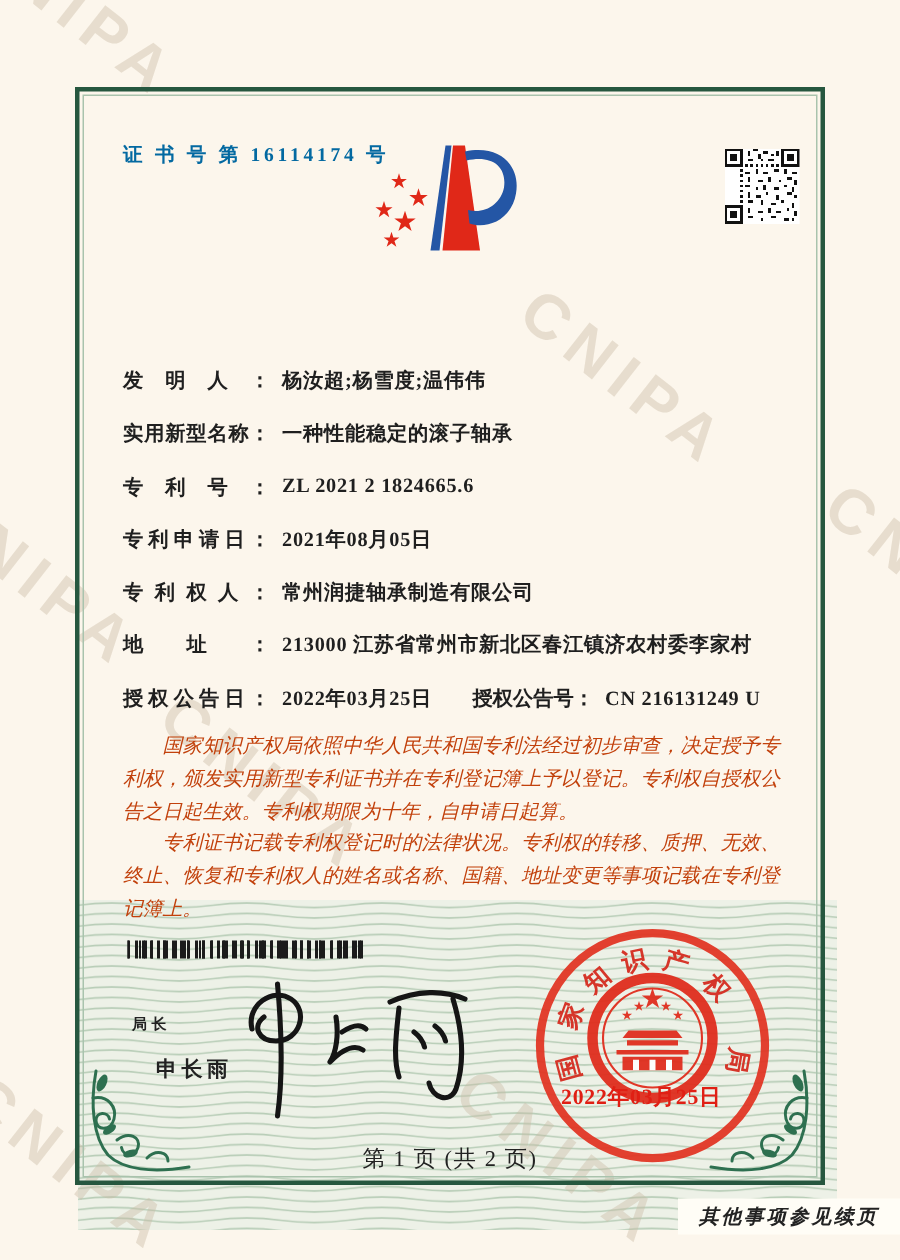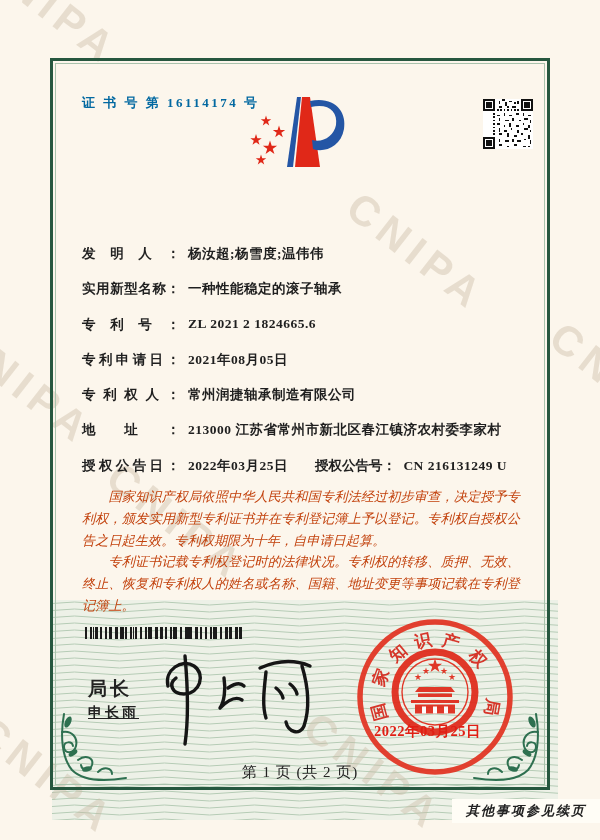--- a/index.html
+++ b/index.html
@@ -45,23 +45,23 @@
              line-height:21.8px;color:#c2410c;font-style:italic;text-align:justify;}
   .body-text p{margin:0;text-indent:2em;}
 
   .barcode{position:absolute;left:85px;top:627px;width:157px;height:12px;
     background:
       repeating-linear-gradient(90deg,#1b1b1b 0 2px,transparent 2px 5px),
       repeating-linear-gradient(90deg,#1b1b1b 0 1px,transparent 1px 8px),
       repeating-linear-gradient(90deg,transparent 0 11px,#1b1b1b 11px 13px);}
 
   .signer-title{position:absolute;left:88px;top:676px;font-family:"Liberation Sans","DejaVu Sans",sans-serif;
-                font-size:19px;font-weight:700;letter-spacing:3px;color:#222;}
-  .signer-name{position:absolute;left:88px;top:704px;font-family:"Liberation Sans","DejaVu Sans",sans-serif;
-               font-size:14px;font-weight:700;letter-spacing:3px;color:#222;text-decoration:underline;}
+                font-size:10px;font-weight:700;letter-spacing:3px;color:#222;}
+  .signer-name{position:absolute;left:104px;top:704px;font-family:"Liberation Sans","DejaVu Sans",sans-serif;
+               font-size:14px;font-weight:700;letter-spacing:3px;color:#222;}
   .signature{position:absolute;left:138px;top:644px;}
 
   .seal{position:absolute;left:355px;top:617px;}
   .seal-date{position:absolute;left:374px;top:722px;font-size:14.5px;font-weight:700;
              color:#e01f14;letter-spacing:0.5px;white-space:nowrap;}
 
   .page-footer{position:absolute;left:0;right:0;top:763px;text-align:center;
                font-size:15px;color:#222;letter-spacing:1px;}
   .continuation{position:absolute;left:0;right:0;top:799px;text-align:right;}
   .continuation span{display:inline-block;background:#fffdf6;padding:3px 14px;

